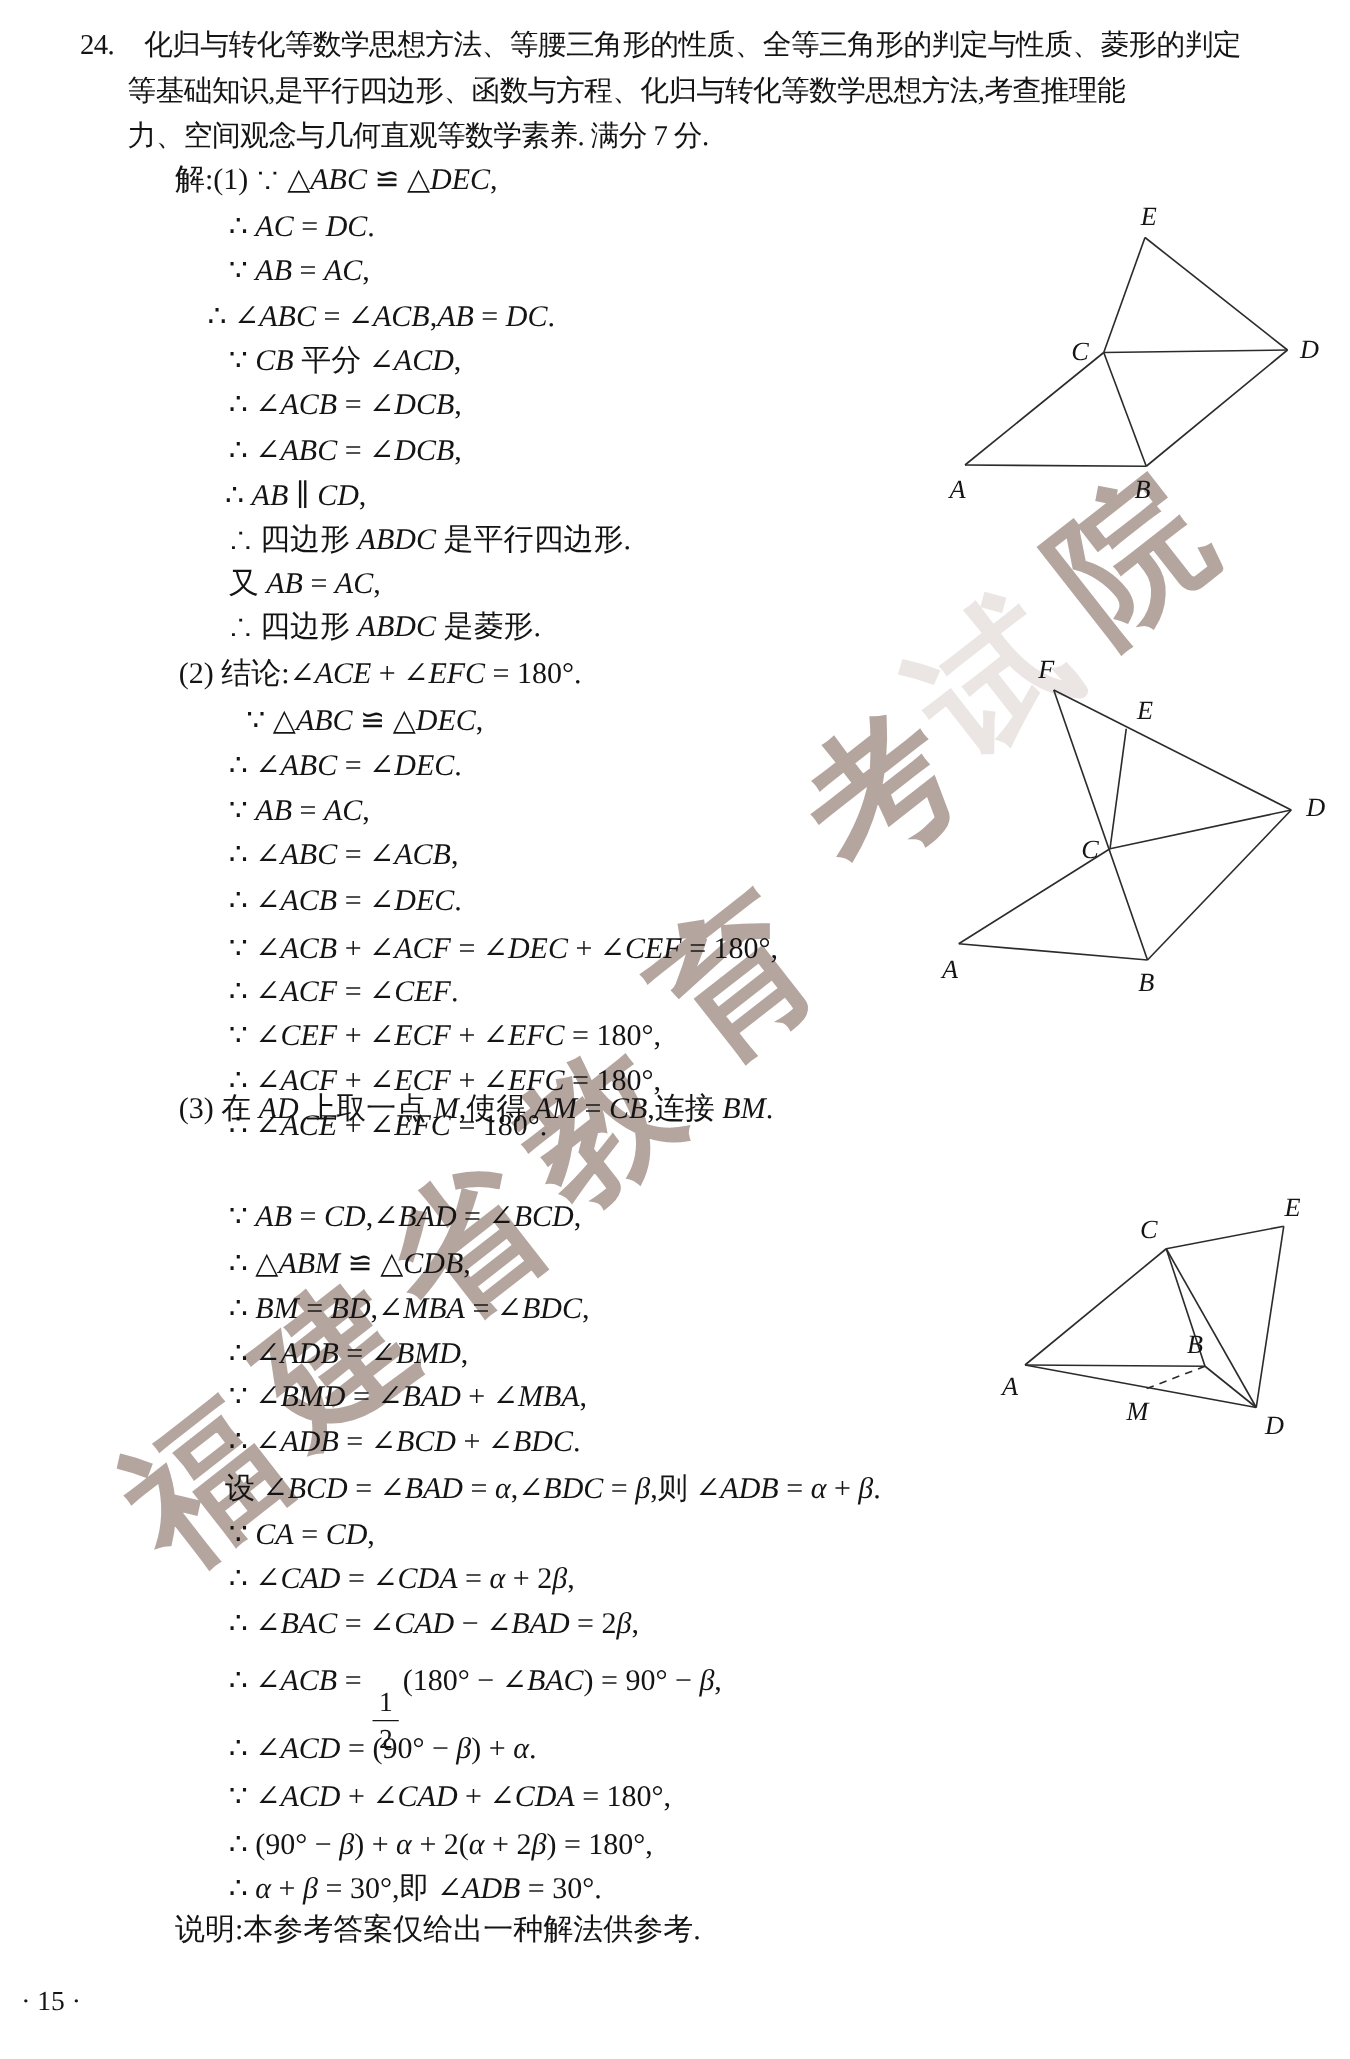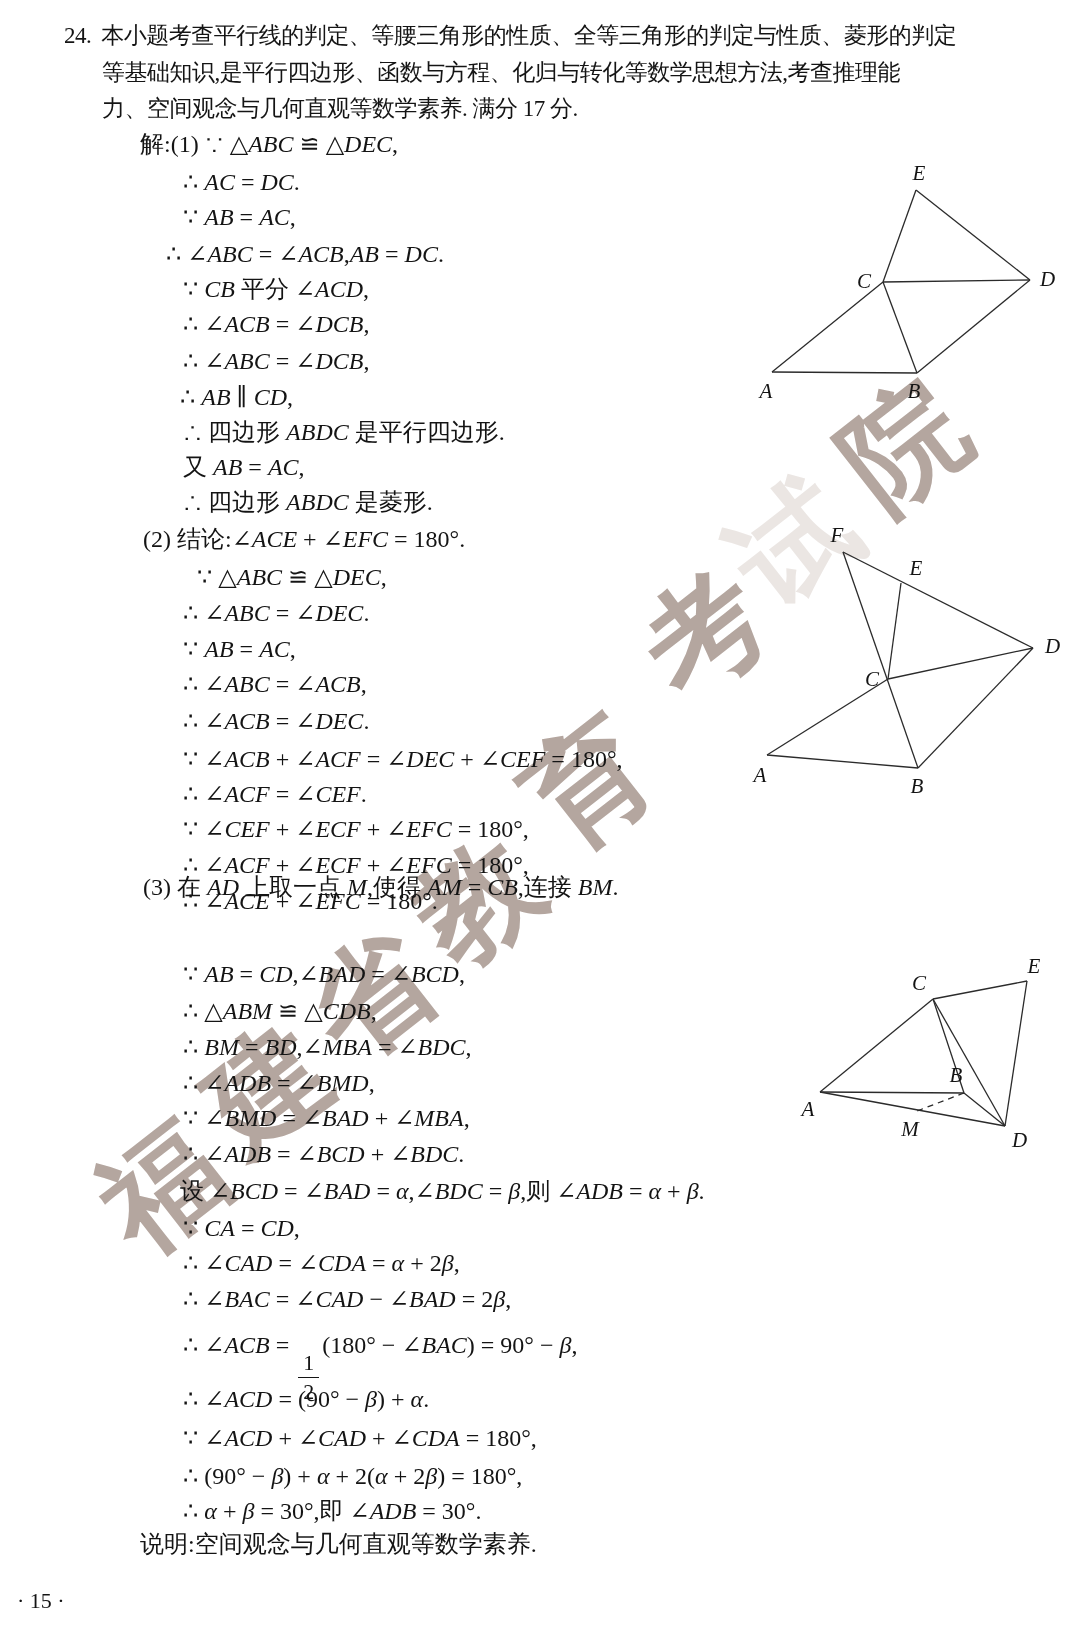--- a/index.html
+++ b/index.html
@@ -3,21 +3,21 @@
 <meta charset="utf-8">
 <style>
   html,body{margin:0;padding:0}
   body{
     width:1080px;height:1647px;position:relative;overflow:hidden;
     background:#ffffff;color:#141414;
     font-family:"Liberation Serif","DejaVu Serif",serif;
   }
   .line{position:absolute;white-space:nowrap;font-size:24px;line-height:30px}
   .hdr{font-size:23px;letter-spacing:-0.5px}
-  .num{margin-right:10px}
+  .num{margin-right:24px}
   i{font-style:italic}
   .wm{
     position:absolute;font-size:118px;font-weight:700;color:#b4a69f;
     transform:rotate(-38deg);font-family:"DejaVu Sans",sans-serif;
     line-height:1;pointer-events:none;
   }
   .wm.light{color:#ebe6e3}
   svg.fig{position:absolute}
   svg.fig line{stroke:#2b2b2b;stroke-width:1.3;fill:none}
   svg.fig line.dash{stroke-dasharray:6 5}
@@ -33,24 +33,24 @@
 <div class="wm" style="left:103px;top:1128px">福</div>
 <div class="wm" style="left:208px;top:1028px">建</div>
 <div class="wm" style="left:312px;top:938px">省</div>
 <div class="wm" style="left:418px;top:841px">教</div>
 <div class="wm" style="left:530px;top:724px">育</div>
 <div class="wm" style="left:645px;top:574px">考</div>
 <div class="wm light" style="left:735px;top:484px">试</div>
 <div class="wm" style="left:845px;top:386px">院</div>
 
 <div class="line hdr" style="left:64px;top:21px">
-  <span class="num">24.</span><span>本小题考查平行线的判定、等腰三角形的性质、全等三角形的判定与性质、菱形的判定</span>
+  <span class="num">24.</span><span>化归与转化等数学思想方法、等腰三角形的性质、全等三角形的判定与性质、菱形的判定</span>
 </div>
 <div class="line hdr" style="left:102px;top:58px">等基础知识,是平行四边形、函数与方程、化归与转化等数学思想方法,考查推理能</div>
-<div class="line hdr" style="left:102px;top:94px">力、空间观念与几何直观等数学素养. 满分 17 分.</div>
+<div class="line hdr" style="left:102px;top:94px">力、空间观念与几何直观等数学素养. 满分 7 分.</div>
 
 <div class="line" style="left:140px;top:129px">解:(1) ∵ △<i>ABC</i> ≌ △<i>DEC</i>,</div>
 <div class="line" style="left:183px;top:167px">∴ <i>AC</i> = <i>DC</i>.</div>
 <div class="line" style="left:183px;top:202px">∵ <i>AB</i> = <i>AC</i>,</div>
 <div class="line" style="left:166px;top:239px">∴ ∠<i>ABC</i> = ∠<i>ACB</i>,<i>AB</i> = <i>DC</i>.</div>
 <div class="line" style="left:183px;top:274px">∵ <i>CB</i> 平分 ∠<i>ACD</i>,</div>
 <div class="line" style="left:183px;top:309px">∴ ∠<i>ACB</i> = ∠<i>DCB</i>,</div>
 <div class="line" style="left:183px;top:346px">∴ ∠<i>ABC</i> = ∠<i>DCB</i>,</div>
 <div class="line" style="left:180px;top:382px">∴ <i>AB</i> ∥ <i>CD</i>,</div>
 <div class="line" style="left:183px;top:417px">∴ 四边形 <i>ABDC</i> 是平行四边形.</div>
@@ -85,21 +85,21 @@
   <span>∴ ∠<i>ACB</i> = </span><span class="frac">
       <span class="fnum">1</span>
       <span class="fden">2</span>
     </span><span>(180° − ∠<i>BAC</i>) = 90° − <i>β</i>,</span>
 </div>
 
 <div class="line" style="left:183px;top:1384px">∴ ∠<i>ACD</i> = (90° − <i>β</i>) + <i>α</i>.</div>
 <div class="line" style="left:183px;top:1423px">∵ ∠<i>ACD</i> + ∠<i>CAD</i> + ∠<i>CDA</i> = 180°,</div>
 <div class="line" style="left:183px;top:1461px">∴ (90° − <i>β</i>) + <i>α</i> + 2(<i>α</i> + 2<i>β</i>) = 180°,</div>
 <div class="line" style="left:183px;top:1496px">∴ <i>α</i> + <i>β</i> = 30°,即 ∠<i>ADB</i> = 30°.</div>
-<div class="line" style="left:140px;top:1529px">说明:空间观念与几何直观等数学素养.</div>
+<div class="line" style="left:140px;top:1529px">说明:本参考答案仅给出一种解法供参考.</div>
 
 <svg class="fig" style="left:690px;top:150px" width="380" height="250" viewBox="0 0 380 250">
   <line x1="82" y1="222" x2="227" y2="223"></line>
   <line x1="82" y1="222" x2="193" y2="132"></line>
   <line x1="227" y1="223" x2="193" y2="132"></line>
   <line x1="227" y1="223" x2="340" y2="130"></line>
   <line x1="193" y1="132" x2="340" y2="130"></line>
   <line x1="193" y1="132" x2="226" y2="40"></line>
   <line x1="226" y1="40" x2="340" y2="130"></line>
   <text x="76" y="248" text-anchor="middle">A</text>

